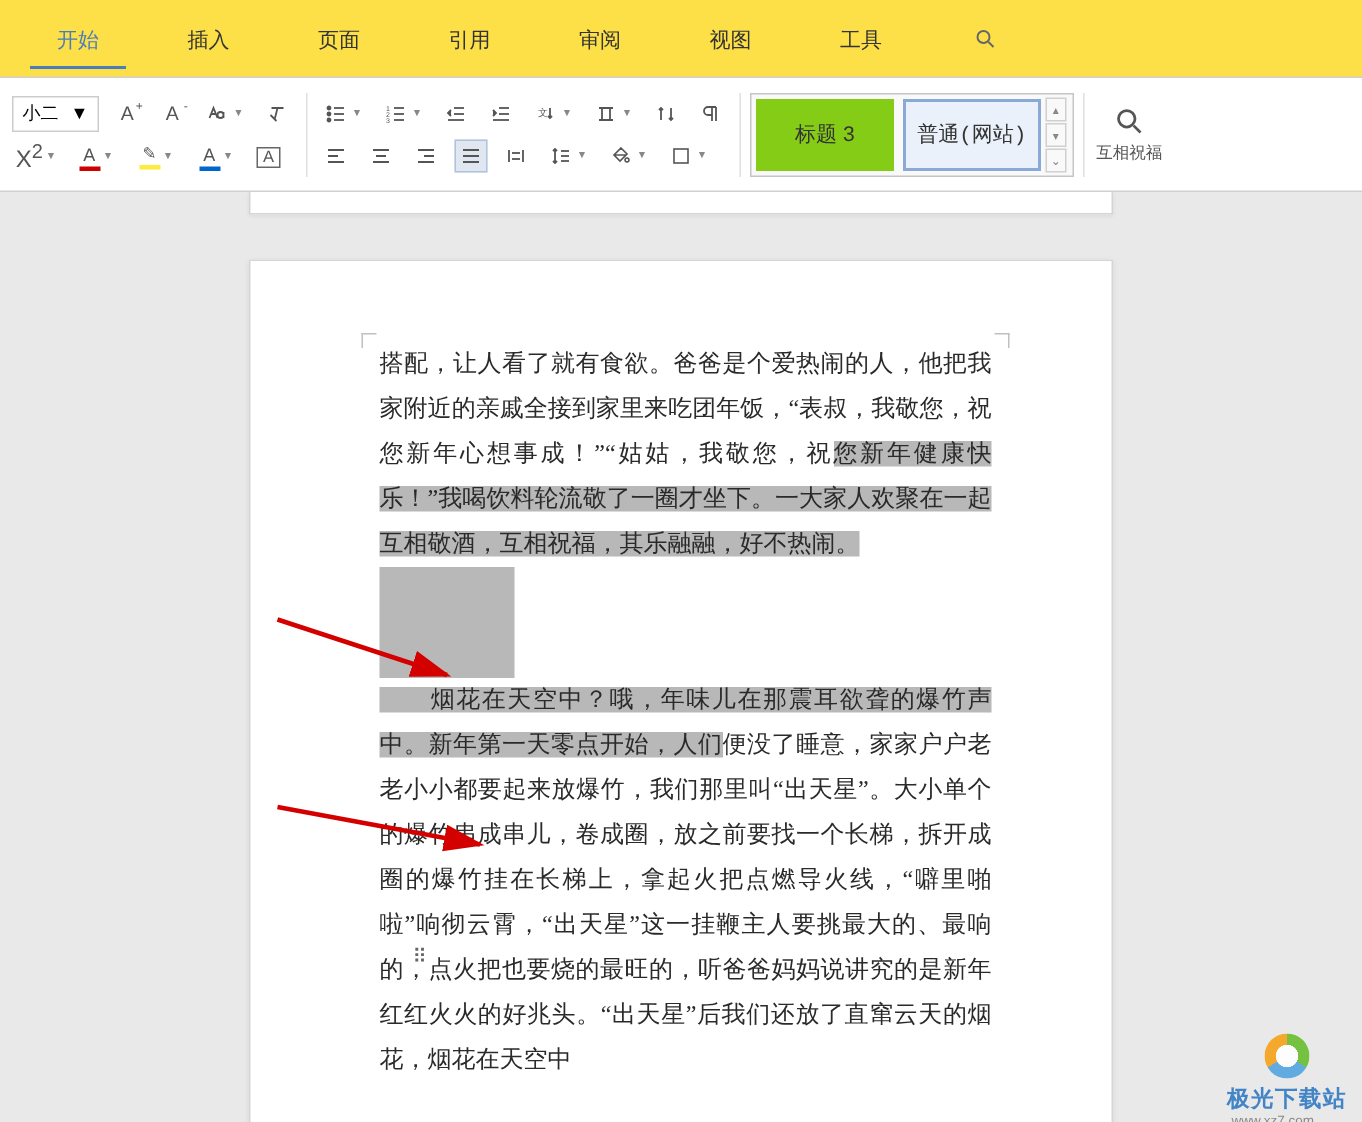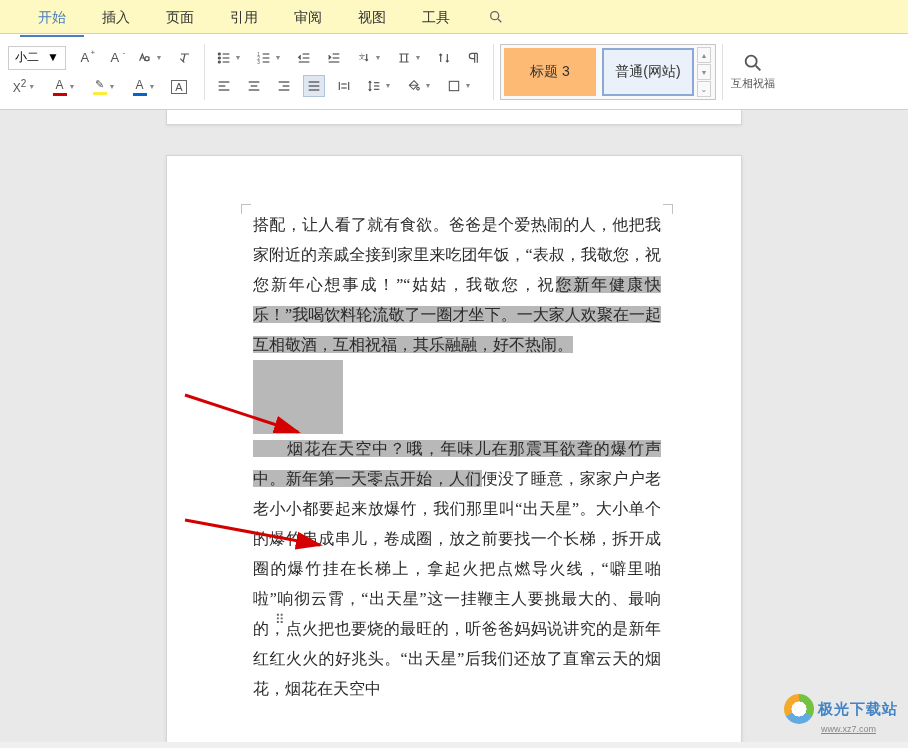--- a/index.html
+++ b/index.html
@@ -5,26 +5,27 @@
 * { margin: 0; padding: 0; box-sizing: border-box; }
 body {
   font-family: "Microsoft YaHei", "SimSun", sans-serif;
   background: #f0f0f0;
   width: 908px;
   height: 748px;
   overflow: hidden;
   position: relative;
 }
 .menu-bar {
-  background: #fef9c3;
+  background: #fde047;
   border-bottom: 1px solid #d0d0d0;
   display: flex;
   align-items: center;
-  height: 34px;
+  height: 52px;
   padding-left: 20px;
+  gap: 23px;
 }
 .menu-item {
   padding: 0 18px;
   font-size: 14px;
   color: #333;
   height: 40px;
   line-height: 40px;
   cursor: pointer;
 }
 .menu-item.active {
@@ -88,24 +89,24 @@
   width: 92px;
   height: 48px;
   display: flex;
   align-items: center;
   justify-content: center;
   font-size: 14px;
   color: #333;
   border: 1px solid transparent;
   margin: 3px;
   cursor: pointer;
-  background: #fdba74;
+  background: #84cc16;
 }
 .style-item.plain {
-  font-family: Liberation Sans, sans-serif;
+  font-family: Liberation Mono, monospace;
 }
 .style-item.selected {
   border: 2px solid #8aa9d6;
   background: #eaf1fa;
 }
 .gallery-arrows {
   display: flex; flex-direction: column; gap: 1px; padding-right: 4px;
 }
 .gallery-arrows span { font-size: 8px; color: #888; cursor: pointer; height: 16px; line-height: 16px; text-align: center; border: 1px solid #d0d0d0; width: 14px; }
 .find-group {
@@ -169,20 +170,21 @@
   pointer-events: none;
 }
 .watermark {
   position: absolute;
   right: 10px;
   bottom: 18px;
   display: flex;
   align-items: center;
   gap: 4px;
   opacity: 0.95;
+  flex-direction: column;
 }
 .wm-logo {
   width: 30px; height: 30px;
   border-radius: 50%;
   background: radial-gradient(circle, #fff 35%, transparent 36%), conic-gradient(#6ec038 0 120deg, #5aa8e0 120deg 240deg, #f5a623 240deg 360deg);
   position: relative;
 }
 .wm-text { font-size: 15px; font-weight: 600; color: #3a7fc4; letter-spacing: 1px; }
 .wm-url { font-size: 9px; color: #888; position: absolute; right: 32px; bottom: 8px; text-decoration: underline; }
 </style>
@@ -227,21 +229,21 @@
           <span class="caret">▼</span>
         </div>
       <div class="tb-btn">
           <svg viewBox="0 0 24 24" stroke="currentColor" fill="none" stroke-width="1.8">
             <path d="M6 6 L18 6 M12 6 L9 18 M5 13 L11 19"></path>
           </svg>
         </div>
     </div>
     <div class="tb-row">
       <div class="tb-btn wider">
-          <span style="font-size:12px">X<sup>2</sup></span>
+          <span style="font-size:16px">X<sup>2</sup></span>
           <span class="caret">▼</span>
         </div>
       <div class="tb-btn wider">
           <span style="display:flex;flex-direction:column;align-items:center">
             <span style="font-size:12px">A</span>
             <span class="color-bar" style="background:#c00"></span>
           </span>
           <span class="caret">▼</span>
         </div>
       <div class="tb-btn wider">

